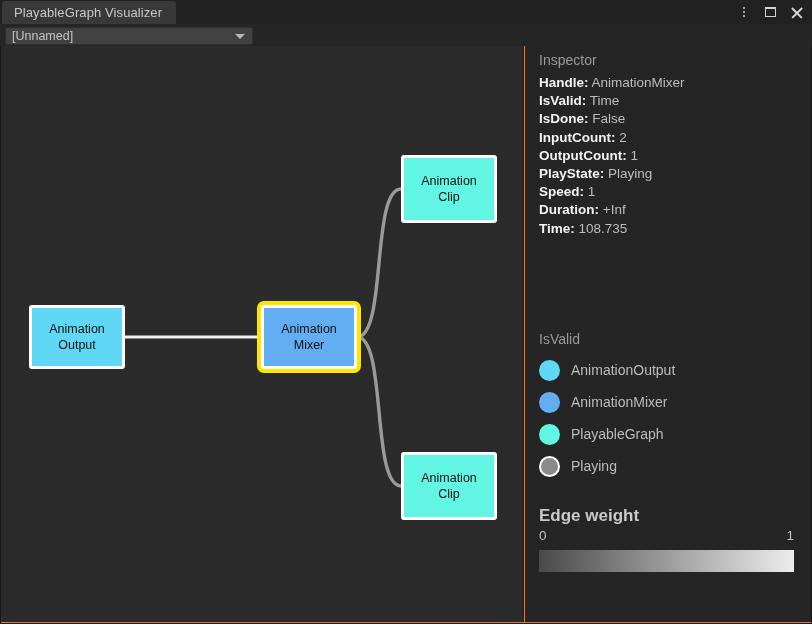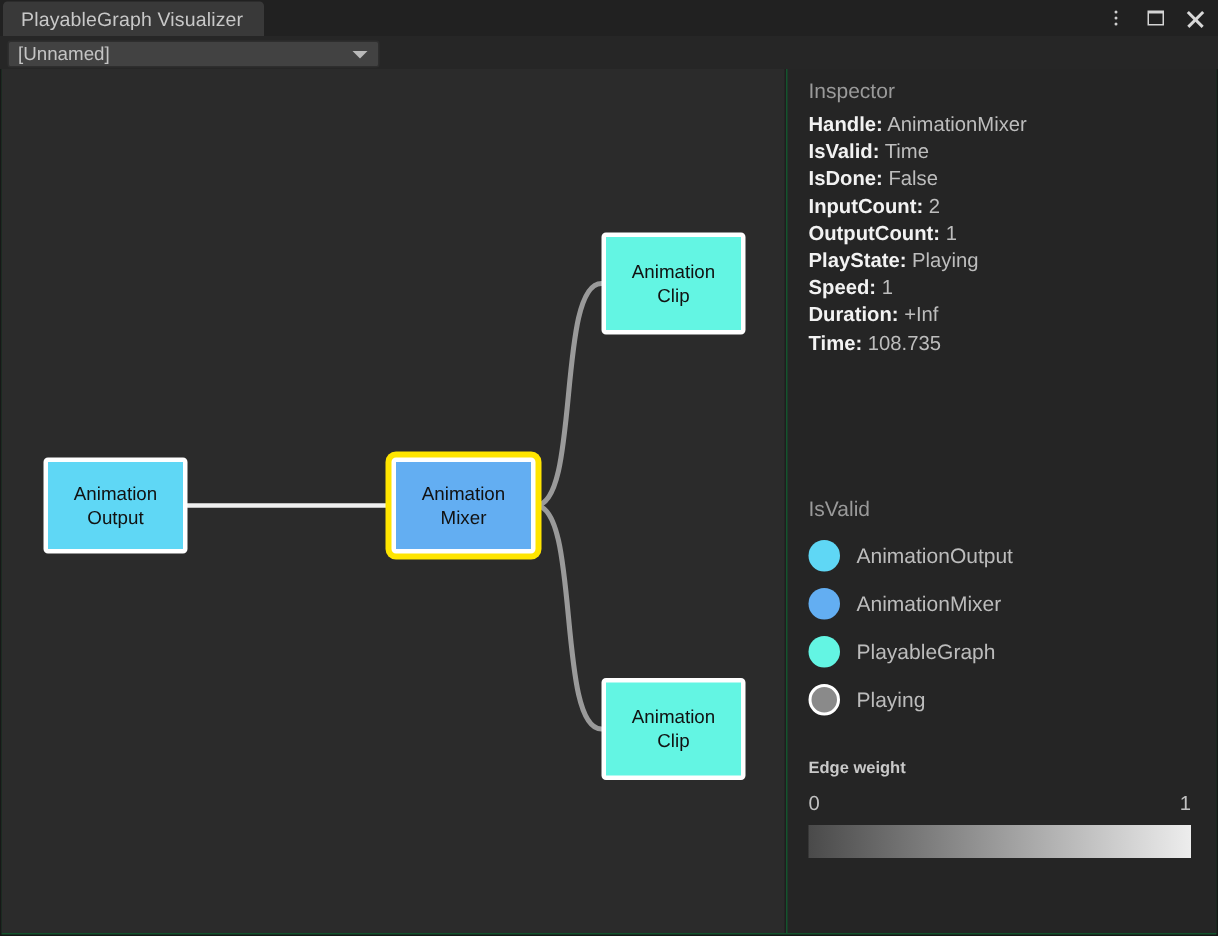--- a/index.html
+++ b/index.html
@@ -10,21 +10,21 @@
   body {
     font-family: "Liberation Sans", sans-serif;
     -webkit-font-smoothing: antialiased;
   }
 
   #app {
     position: relative;
     width: 812px;
     height: 624px;
     overflow: hidden;
-    background: #14532d;
+    background: #f97316;
     box-sizing: border-box;
   }
 
   
   .titlebar {
     position: absolute;
     left: 0; top: 0;
     width: 812px;
     height: 24px;
     background: #212121;
@@ -346,21 +346,21 @@
             <span class="legend-label">PlayableGraph</span>
           </div>
           <div class="legend-row">
             <span class="swatch" style="background: rgb(138, 138, 138); border: 2.5px solid rgb(255, 255, 255);"></span>
             <span class="legend-label">Playing</span>
           </div>
         </div>
     </div>
 
     <div style="position:absolute;left:0;top:456px;width:286px;height:120px;">
-      <div class="panel-heading" style="left:14px;top:4px;color:#c9c9c9;font-weight:bold;font-size:11px;">Edge weight</div>
+      <div class="panel-heading" style="left:14px;top:4px;color:#c9c9c9;font-weight:bold;font-size:17px;">Edge weight</div>
       <div class="ew-scale">
         <span>0</span>
         <span>1</span>
       </div>
       <div class="ew-bar" id="ew-bar" style="background: linear-gradient(to right, rgb(74, 74, 74), rgb(237, 237, 237));"></div>
     </div>
 
   </div>
 
   <div class="frame-edge"></div>

